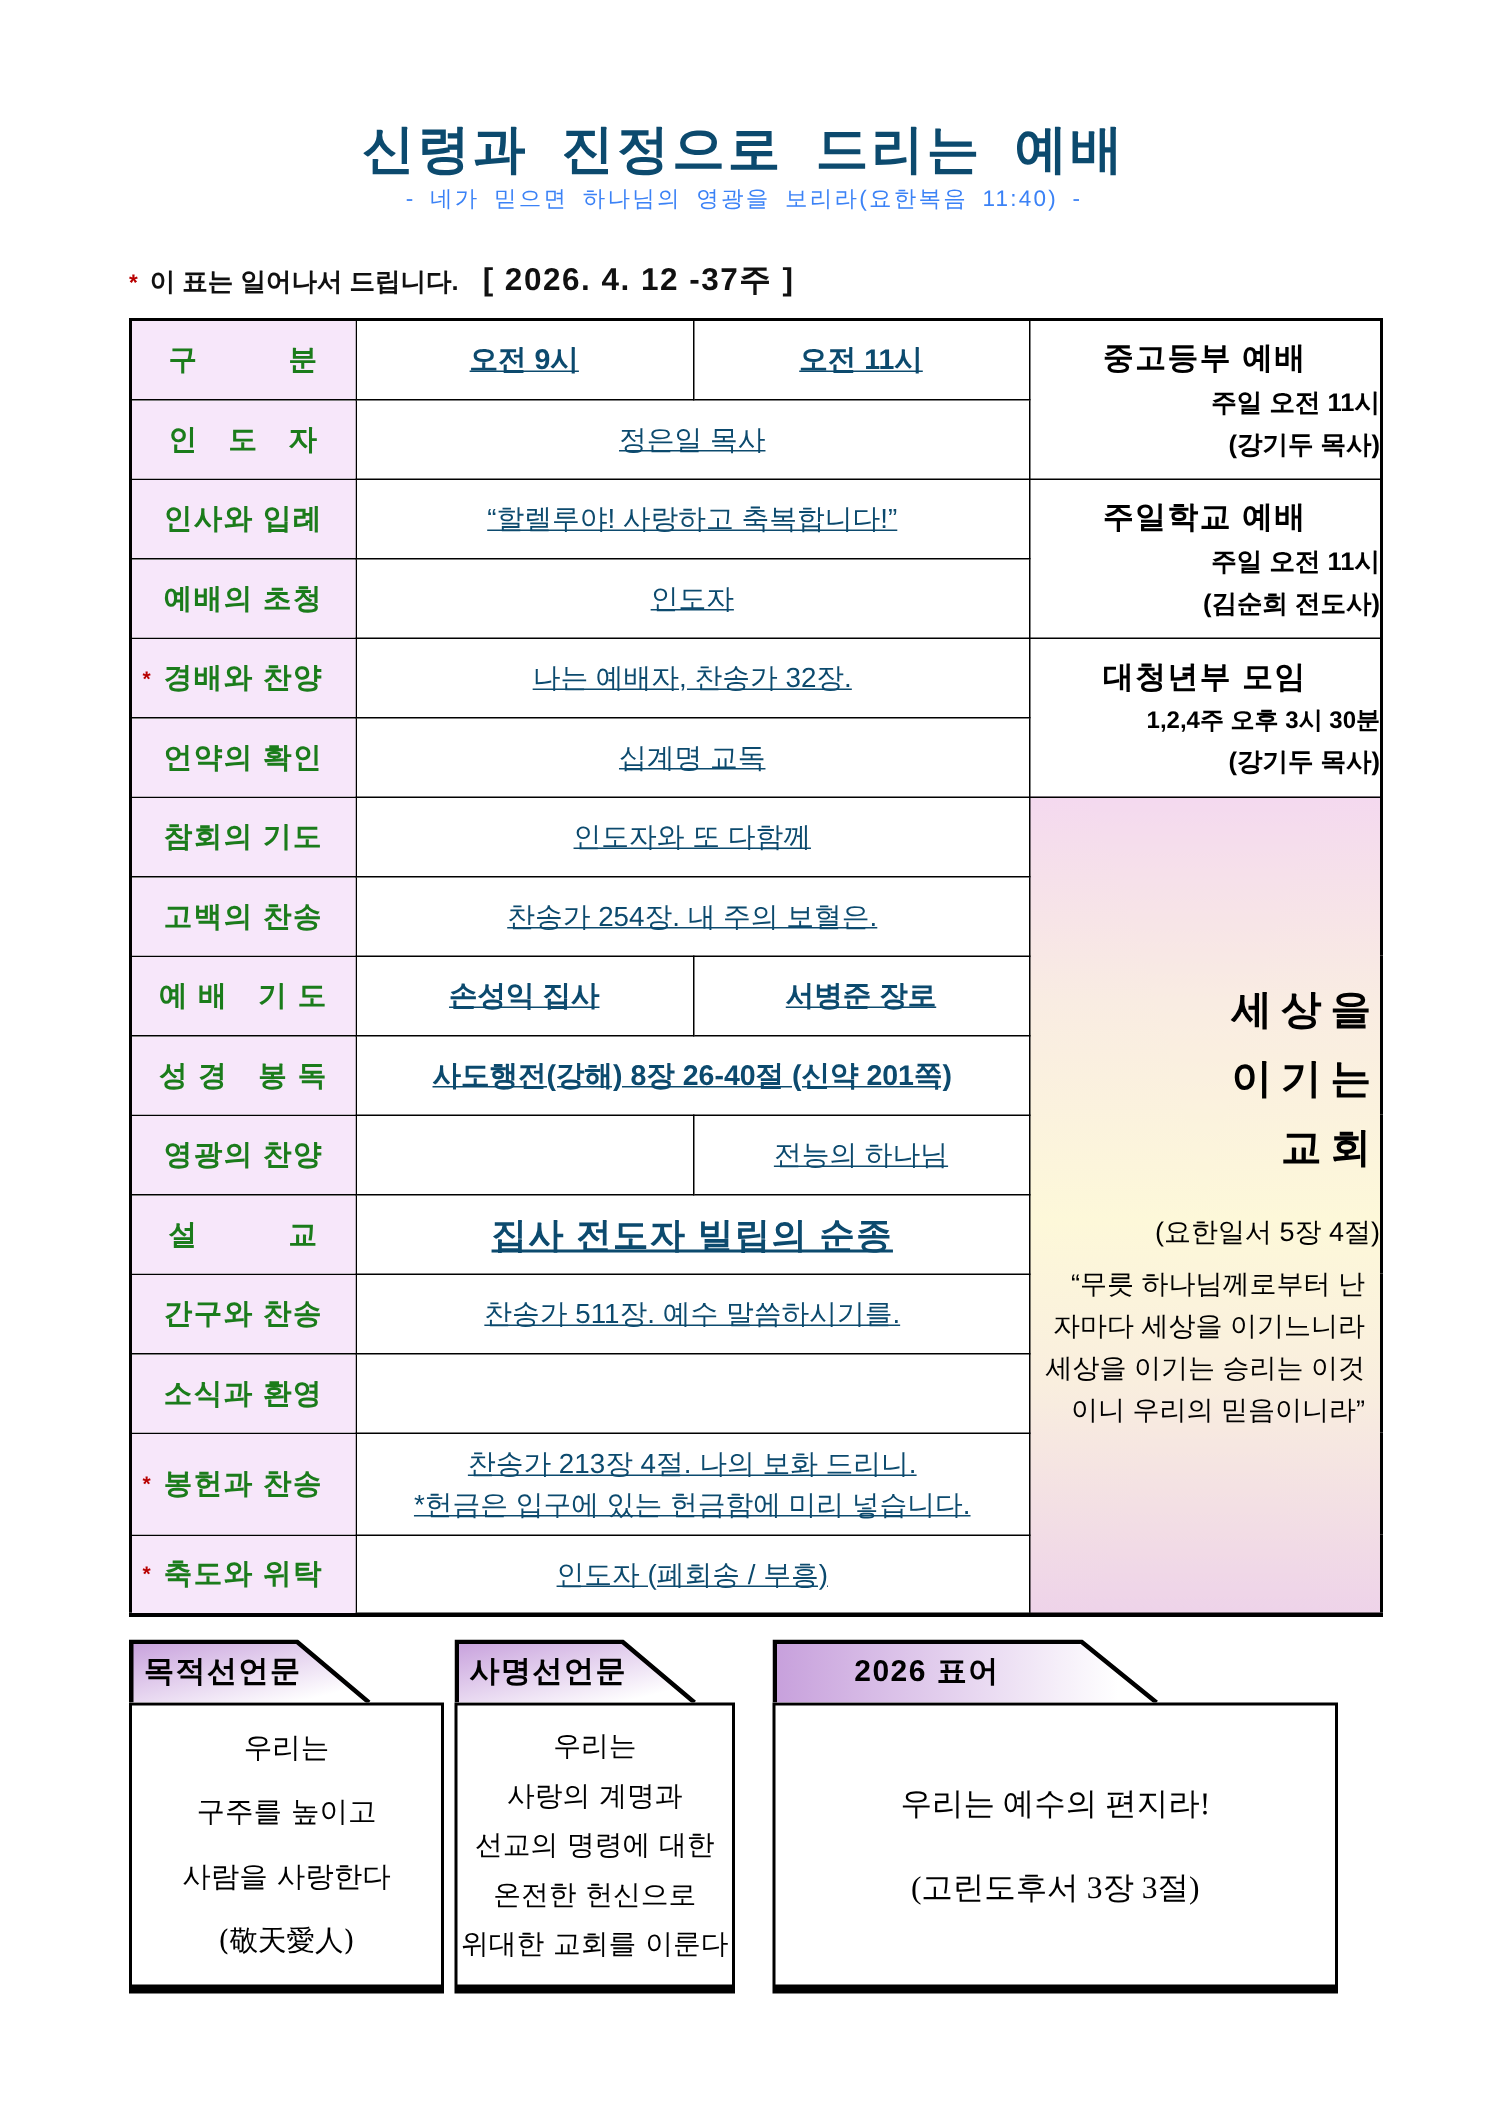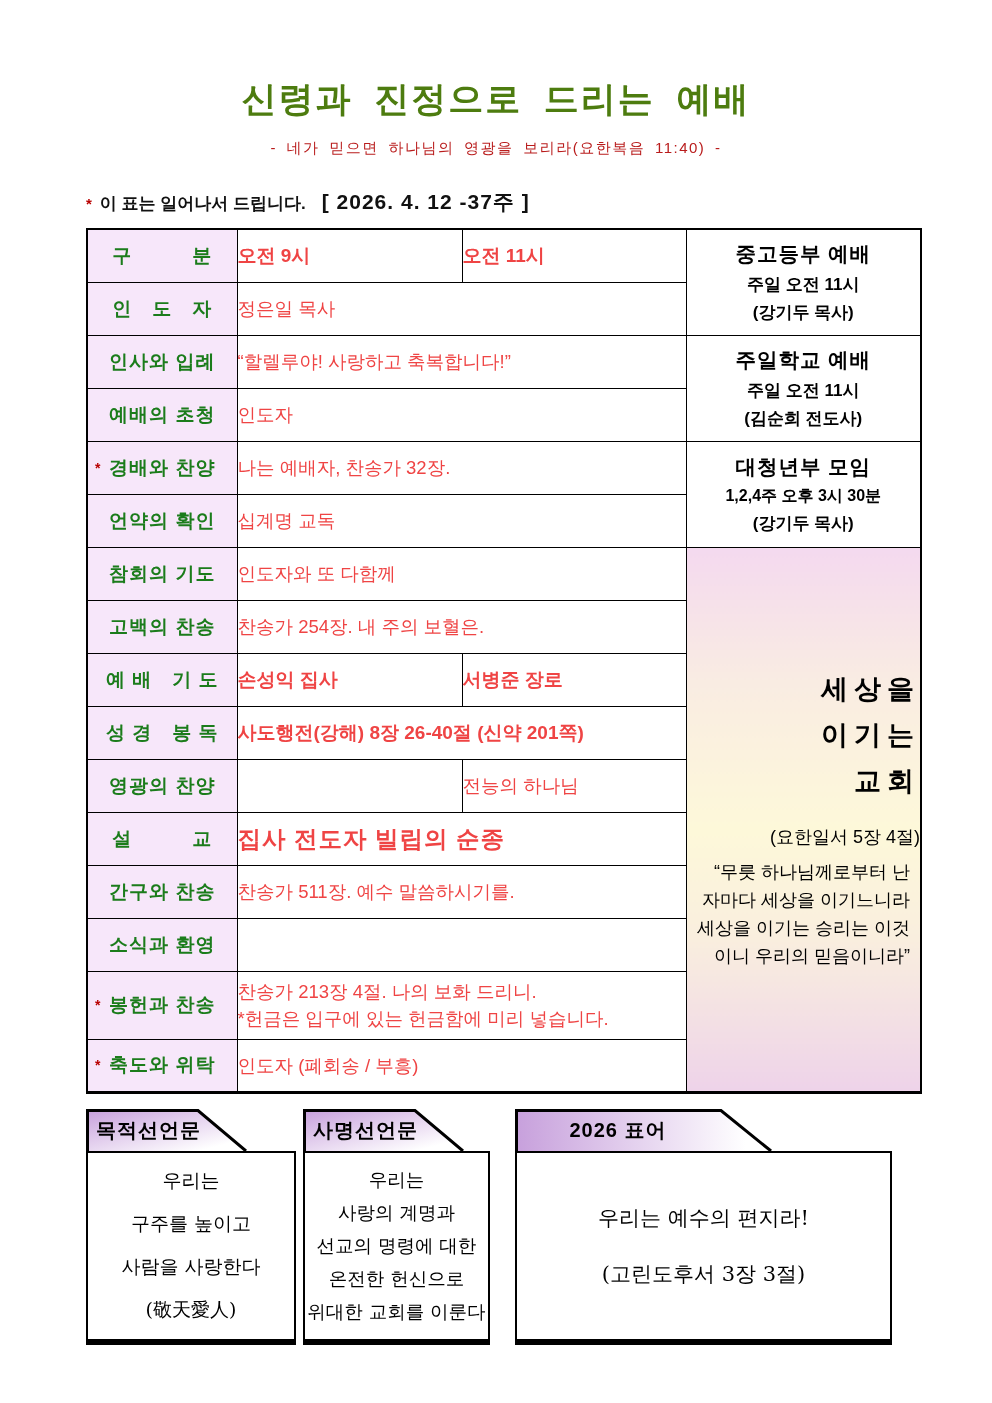--- a/index.html
+++ b/index.html
@@ -1,50 +1,50 @@
 <!DOCTYPE html>
 <html><head>
 <meta charset="utf-8">
 <style>
   * { margin: 0; padding: 0; box-sizing: border-box; }
   body { background: #ffffff; font-family: "Liberation Sans", sans-serif; }
   .page { position: relative; width: 992px; height: 1403px; background: #fff; overflow: hidden; }
 
   
   .title { padding-top: 76px; text-align: center; font-size: 35px; font-weight: 900;
-           color: #4d7c0f; letter-spacing: 2px; word-spacing: 10px; }
-  .subtitle { margin-top: 16px; text-align: center; font-size: 15px; color: #b91c1c;
+           color: #0c4a6e; letter-spacing: 2px; word-spacing: 10px; }
+  .subtitle { text-align: center; font-size: 15px; color: #3b82f6;
               letter-spacing: 1.5px; word-spacing: 4px; }
 
   
   .note { margin: 30px 0 12px 86px; font-size: 17px; font-weight: bold; color: #111;
           display: flex; align-items: baseline; }
   .note .star { color: #b80000; font-size: 15px; margin-right: 8px; font-weight: bold; }
   .note .date { margin-left: 16px; font-size: 21px; letter-spacing: 1px; font-weight: bold; }
 
   
   table.order { margin-left: 86px; border-collapse: collapse; table-layout: fixed;
                 width: 834px; border: 2px solid #000; border-bottom-width: 3px; }
   table.order td { border: 1px solid #000; vertical-align: middle; }
   tr.r { height: 53px; }
   tr.tall { height: 68px; }
   td.lbl { width: 150px; background: #f7e7fa; color: #1b7c1b; font-weight: bold;
            font-size: 19px; text-align: center; position: relative; letter-spacing: 1px; }
   td.lbl .rstar { position: absolute; left: 7px; top: 50%; transform: translateY(-50%);
                   color: #b80000; font-size: 14px; font-weight: bold; }
-  td.c { font-size: 18.5px; color: #ef4444; background: #fff; }
+  td.c { text-align: center; font-size: 18.5px; color: #0c4a6e; background: #fff; text-decoration: underline; }
   td.c.head { font-weight: bold; font-size: 19px; }
   td.c.sermon { font-weight: bold; font-size: 23.5px; letter-spacing: 1px; }
   td.c .l2 { margin-top: 2px; }
   col.cA { width: 150px; } col.cB { width: 225px; } col.cC { width: 224px; } col.cD { width: 235px; }
 
   
   td.side { background: #fff; text-align: center; }
   .side-title { font-size: 20.5px; font-weight: bold; letter-spacing: 1px; color: #000; }
-  .side-line  { font-size: 17px; font-weight: bold; margin-top: 5px; color: #000; }
+  .side-line  { font-size: 17px; font-weight: bold; margin-top: 5px; color: #000; text-align: right; }
   .side-line.small { font-size: 16px; letter-spacing: 0; }
 
   td.theme { background: linear-gradient(180deg, #f4d9ef 0%, #f9ece2 25%, #fdf8d9 52%,
              #f9eede 72%, #eed3e9 100%); text-align: right; vertical-align: middle; }
   .theme-title { font-size: 27px; color: #000; letter-spacing: 6px; line-height: 1.7;
                  font-weight: 600; }
   .theme-ref { margin-top: 20px; font-size: 18px; color: #000; }
   .theme-verse { margin: 10px 10px 0 10px; font-size: 18px; line-height: 1.55; color: #000; }
 
   
@@ -57,21 +57,21 @@
   .tab-label.center { left: 0; width: 206px; text-align: center; }
   .decl-body { border: 2px solid #000; border-bottom: 6px solid #000; background: #fff;
                height: 194px; display: flex; flex-direction: column; justify-content: center;
                align-items: center; text-align: center;
                font-family: "DejaVu Serif", serif; color: #000; gap: 36px; }
   .decl1 { width: 210px; }
   .decl2 { width: 187px; margin-left: 7px; }
   .decl3 { width: 377px; margin-left: 25px; }
   .decl1 .decl-body { row-gap: 17px; font-size: 19px; }
   .decl2 .decl-body { row-gap: 8px; font-size: 18.5px; }
-  .decl3 .decl-body { row-gap: 28px; font-size: 21px; }
+  .decl3 .decl-body { row-gap: 28px; font-size: 21px; font-family: Liberation Serif, serif; }
 </style>
 </head>
 <body>
 
 <div class="page">
 
   <div class="title">신령과 진정으로 드리는 예배</div>
   <div class="subtitle">- 네가 믿으면 하나님의 영광을 보리라(요한복음 11:40) -</div>
 
   <div class="note">

